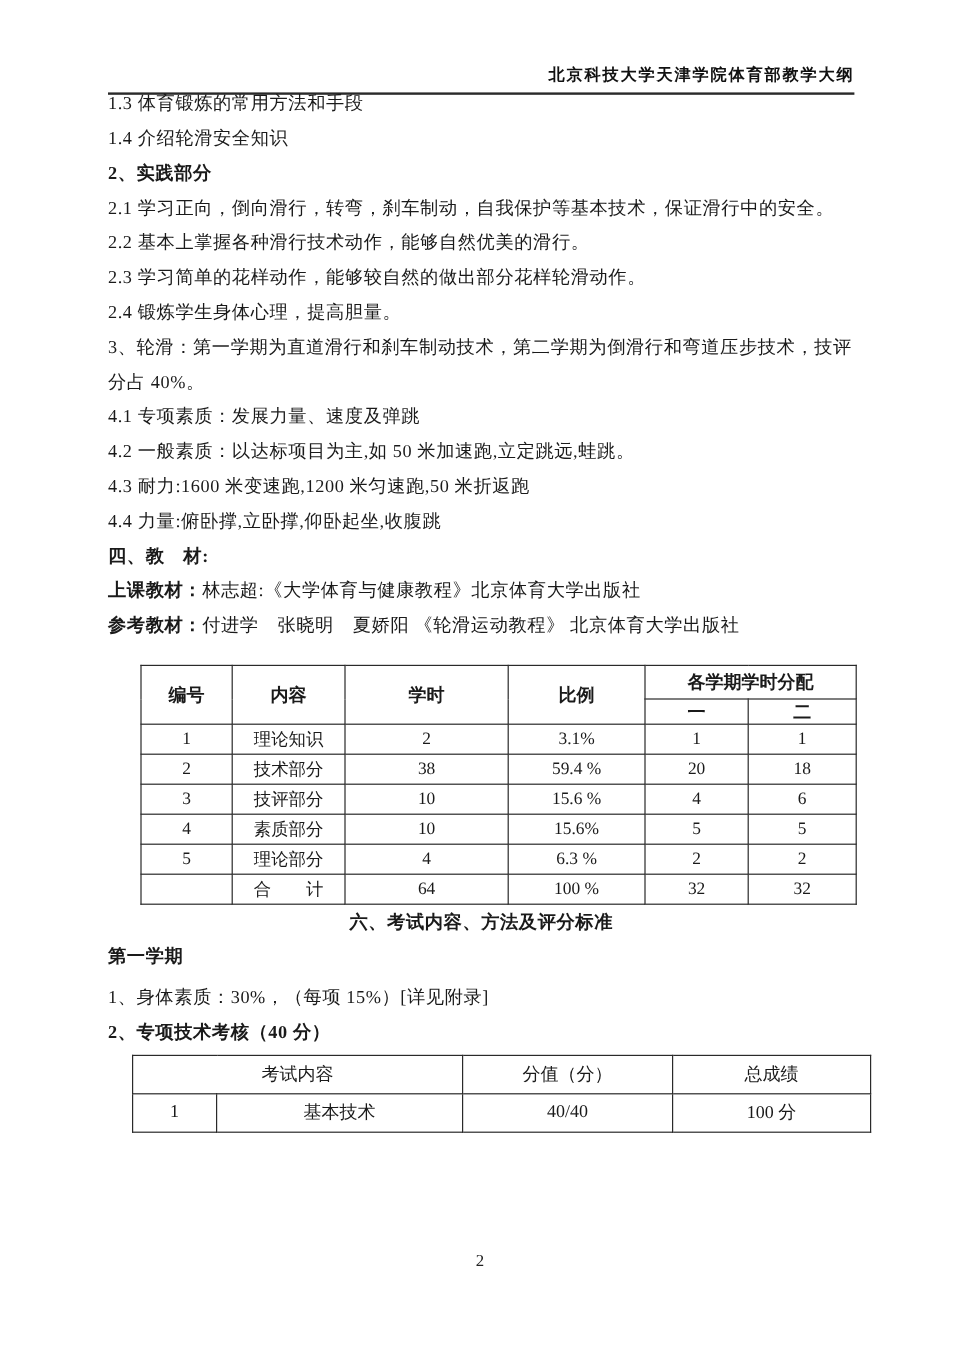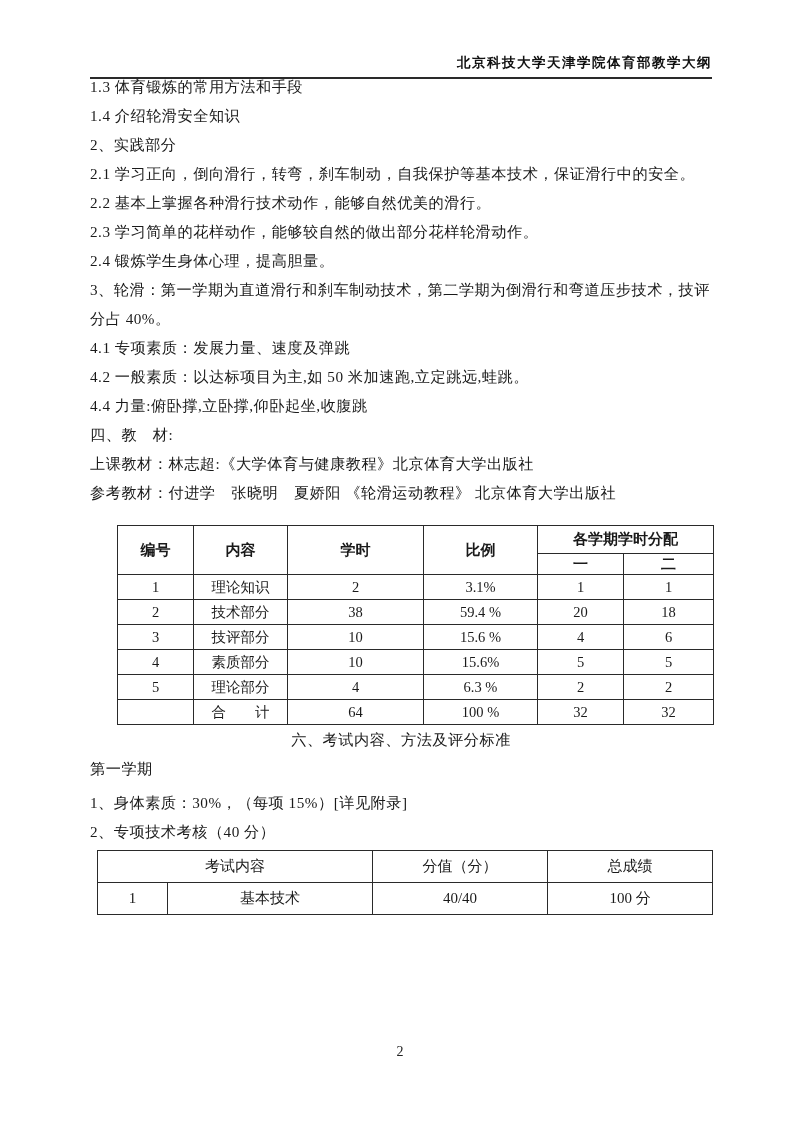--- a/index.html
+++ b/index.html
@@ -14,40 +14,40 @@
   .hdr { position:absolute; top:0; left:90px; width:622px; }
   .hdr-title {
     text-align:right; font-weight:bold; font-size:13.5px;
     padding-top:54px; letter-spacing:1.5px; color:#111;
   }
   .hdr-rule { border-bottom:2px solid #2a2a2a; margin-top:5px; }
 
   
   .content { position:absolute; top:72px; left:90px; width:622px; }
   .content p { margin:0; line-height:29px; font-size:15.2px; letter-spacing:0.5px; }
-  .b { font-weight:normal; }
+  .b { font-weight:bold; }
   .mt-big { margin-top:27px; }
   .sec5 { line-height:24px; margin-top:22px; }
   .sec6 { margin-top:32px;text-align:center; }
   .tight { line-height:24px; }
 
   
   table { border-collapse:collapse; table-layout:fixed; }
   th, td {
     border:1px solid #2a2a2a; text-align:center; vertical-align:middle;
     padding:0; font-size:14.5px; overflow:hidden; white-space:nowrap;
   }
   th { font-weight:bold; font-size:15px; }
 
   .t-hours { margin-left:27px; width:596px; margin-top:18px; }
   .t-hours .r-head-top td, .t-hours .r-head-top th { height:27px; }
   .t-hours .r-head-sub th { height:20px; }
   .t-hours .r-data td { height:24px; }
 
-  .t-exam { margin-left:7px; width:615px; margin-top:4px; }
+  .t-exam { margin-left:20px; width:615px; margin-top:4px; }
   .t-exam td { height:31px; font-size:15px; }
 
   
   .footer {
     position:absolute; top:1044px; left:0; width:800px;
     text-align:center; font-size:14px; color:#222;
   }
 </style>
 </head>
 <body>
@@ -63,20 +63,21 @@
     <p>1.3 体育锻炼的常用方法和手段</p>
     <p>1.4 介绍轮滑安全知识</p>
     <p class="b">2、实践部分</p>
     <p>2.1 学习正向，倒向滑行，转弯，刹车制动，自我保护等基本技术，保证滑行中的安全。</p>
     <p>2.2 基本上掌握各种滑行技术动作，能够自然优美的滑行。</p>
     <p>2.3 学习简单的花样动作，能够较自然的做出部分花样轮滑动作。</p>
     <p>2.4 锻炼学生身体心理，提高胆量。</p>
     <p>3、轮滑：第一学期为直道滑行和刹车制动技术，第二学期为倒滑行和弯道压步技术，技评分占 40%。</p>
     <p>4.1 专项素质：发展力量、速度及弹跳</p>
     <p>4.2 一般素质：以达标项目为主,如 50 米加速跑,立定跳远,蛙跳。</p>
+    <p>4.3 耐力:1600 米变速跑,1200 米匀速跑,50 米折返跑</p>
     <p>4.4 力量:俯卧撑,立卧撑,仰卧起坐,收腹跳</p>
     <p class="b mt-big">四、教　材:</p>
     <p><span class="b">上课教材：</span><span>林志超:《大学体育与健康教程》北京体育大学出版社</span></p>
     <p><span class="b">参考教材：</span><span>付进学　张晓明　夏娇阳 《轮滑运动教程》 北京体育大学出版社</span></p>
 
     <table class="t-hours">
       <colgroup>
         <col style="width:76px">
           <col style="width:94px">
           <col style="width:136px">

